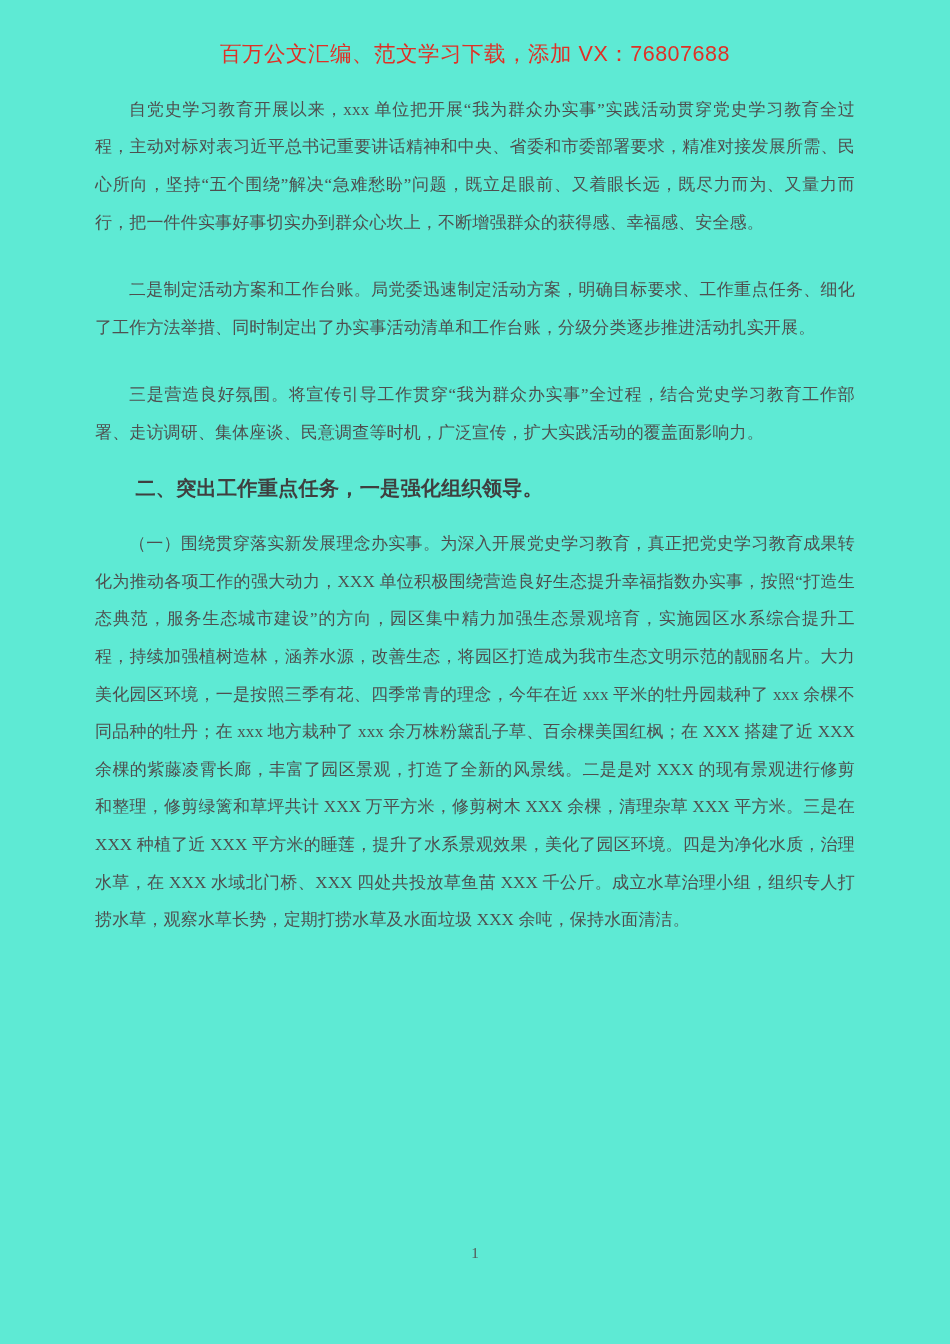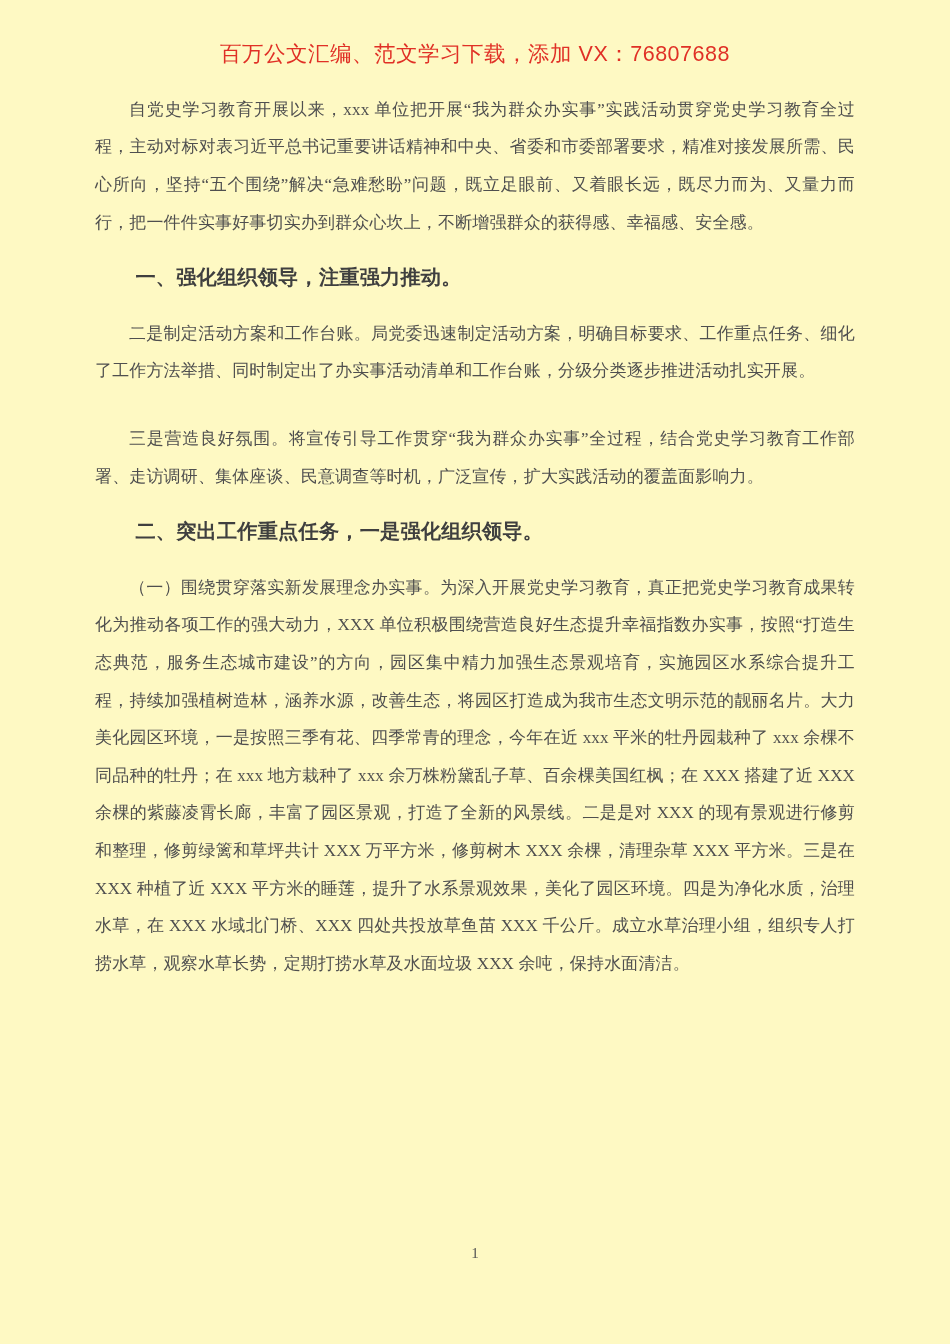--- a/index.html
+++ b/index.html
@@ -15,21 +15,21 @@
     position: relative;
     overflow: hidden;
   }
 
   .page {
     width: 950px;
     height: 1344px;
     box-sizing: border-box;
     padding: 0;
     position: relative;
-    background: #fef9c3;
+    background: #5eead4;
   }
 
   .watermark-header {
     width: 100%;
     text-align: center;
     color: #e03026;
     font-family: "Liberation Sans", "DejaVu Sans", sans-serif;
     font-size: 21.5px;
     font-weight: 400;
     letter-spacing: 0.5px;
@@ -92,21 +92,20 @@
 <body>
 
 <div class="page">
 
   <div class="watermark-header">百万公文汇编、范文学习下载，添加 VX：76807688</div>
 
   <div class="body-area">
 
     <p class="para">自党史学习教育开展以来，xxx 单位把开展“我为群众办实事”实践活动贯穿党史学习教育全过程，主动对标对表习近平总书记重要讲话精神和中央、省委和市委部署要求，精准对接发展所需、民心所向，坚持“五个围绕”解决“急难愁盼”问题，既立足眼前、又着眼长远，既尽力而为、又量力而行，把一件件实事好事切实办到群众心坎上，不断增强群众的获得感、幸福感、安全感。</p>
 
-    <h2 class="section">一、强化组织领导，注重强力推动。</h2>
 
 
     <p class="para">二是制定活动方案和工作台账。局党委迅速制定活动方案，明确目标要求、工作重点任务、细化了工作方法举措、同时制定出了办实事活动清单和工作台账，分级分类逐步推进活动扎实开展。</p>
 
     <p class="para">三是营造良好氛围。将宣传引导工作贯穿“我为群众办实事”全过程，结合党史学习教育工作部署、走访调研、集体座谈、民意调查等时机，广泛宣传，扩大实践活动的覆盖面影响力。</p>
 
     <h2 class="section">二、突出工作重点任务，一是强化组织领导。</h2>
 
     <p class="para">（一）围绕贯穿落实新发展理念办实事。为深入开展党史学习教育，真正把党史学习教育成果转化为推动各项工作的强大动力，XXX 单位积极围绕营造良好生态提升幸福指数办实事，按照“打造生态典范，服务生态城市建设”的方向，园区集中精力加强生态景观培育，实施园区水系综合提升工程，持续加强植树造林，涵养水源，改善生态，将园区打造成为我市生态文明示范的靓丽名片。大力美化园区环境，一是按照三季有花、四季常青的理念，今年在近 xxx 平米的牡丹园栽种了 xxx 余棵不同品种的牡丹；在 xxx 地方栽种了 xxx 余万株粉黛乱子草、百余棵美国红枫；在 XXX 搭建了近 XXX 余棵的紫藤凌霄长廊，丰富了园区景观，打造了全新的风景线。二是是对 XXX 的现有景观进行修剪和整理，修剪绿篱和草坪共计 XXX 万平方米，修剪树木 XXX 余棵，清理杂草 XXX 平方米。三是在 XXX 种植了近 XXX 平方米的睡莲，提升了水系景观效果，美化了园区环境。四是为净化水质，治理水草，在 XXX 水域北门桥、XXX 四处共投放草鱼苗 XXX 千公斤。成立水草治理小组，组织专人打捞水草，观察水草长势，定期打捞水草及水面垃圾 XXX 余吨，保持水面清洁。</p>
 

